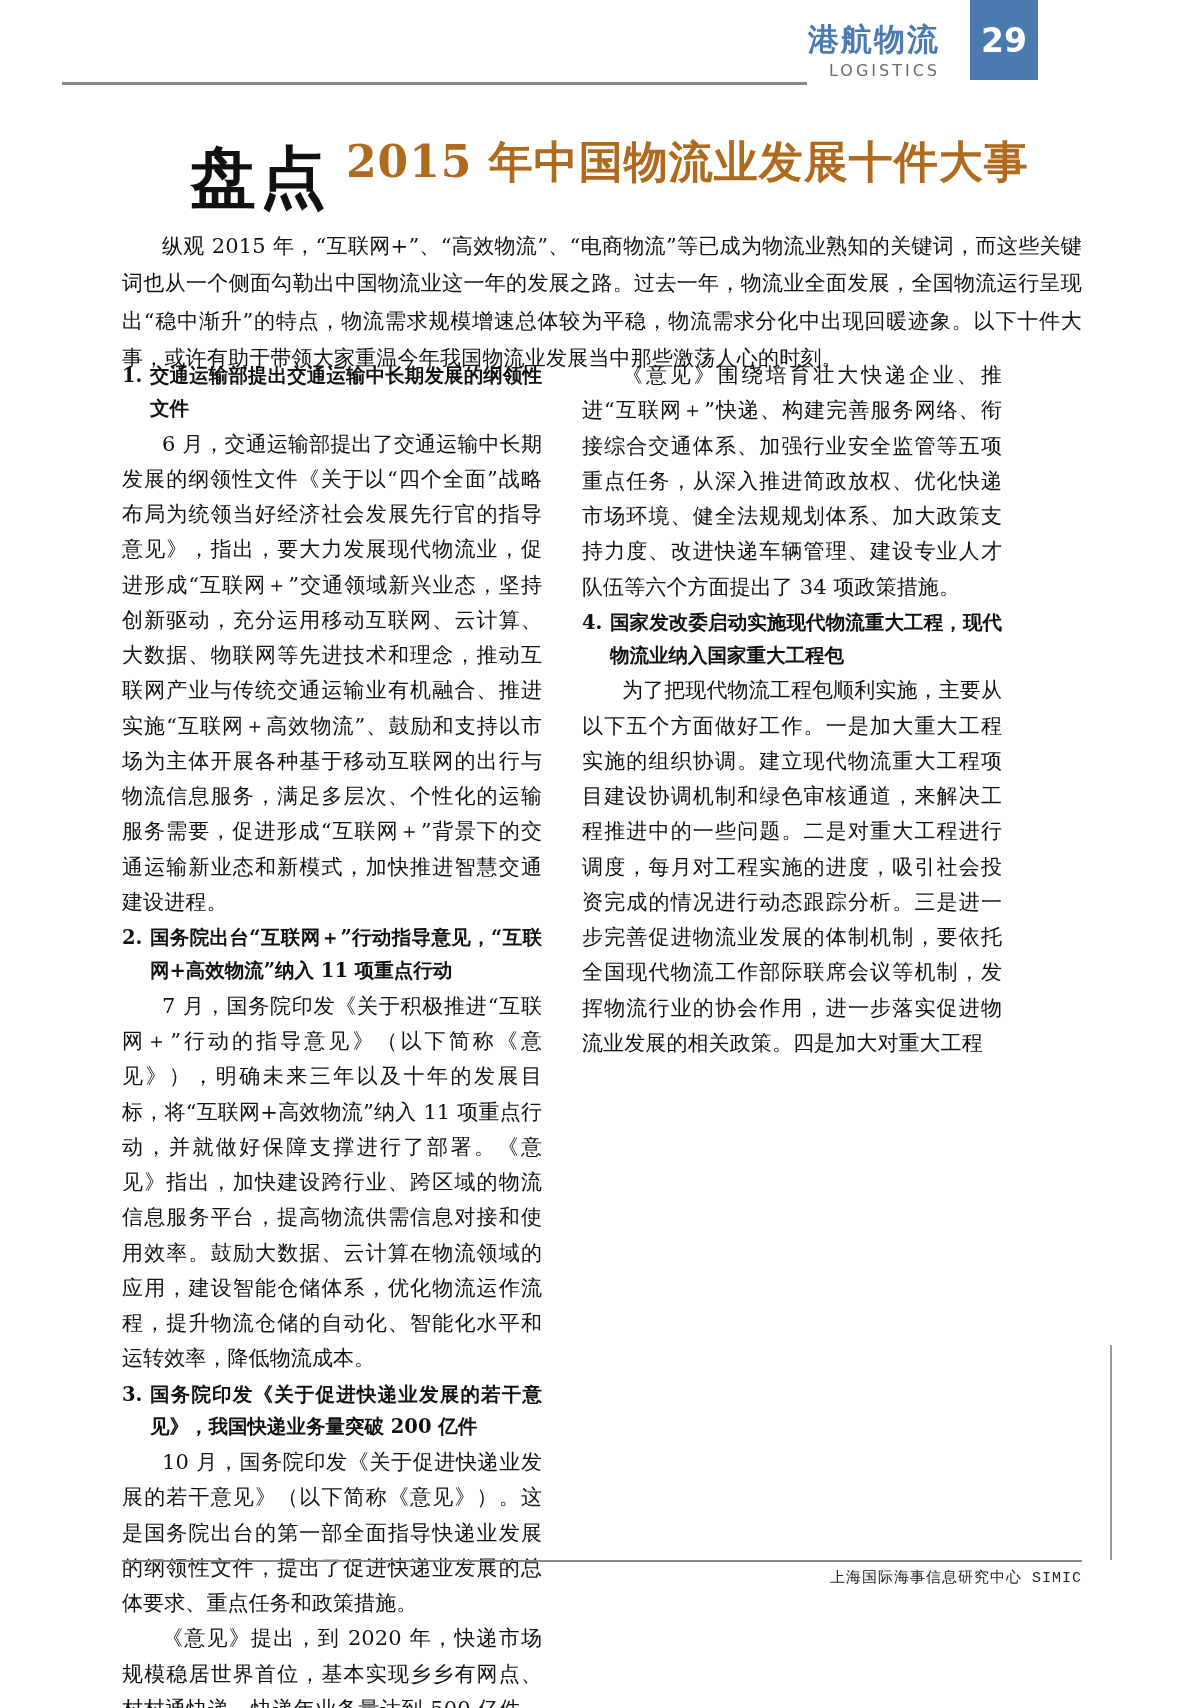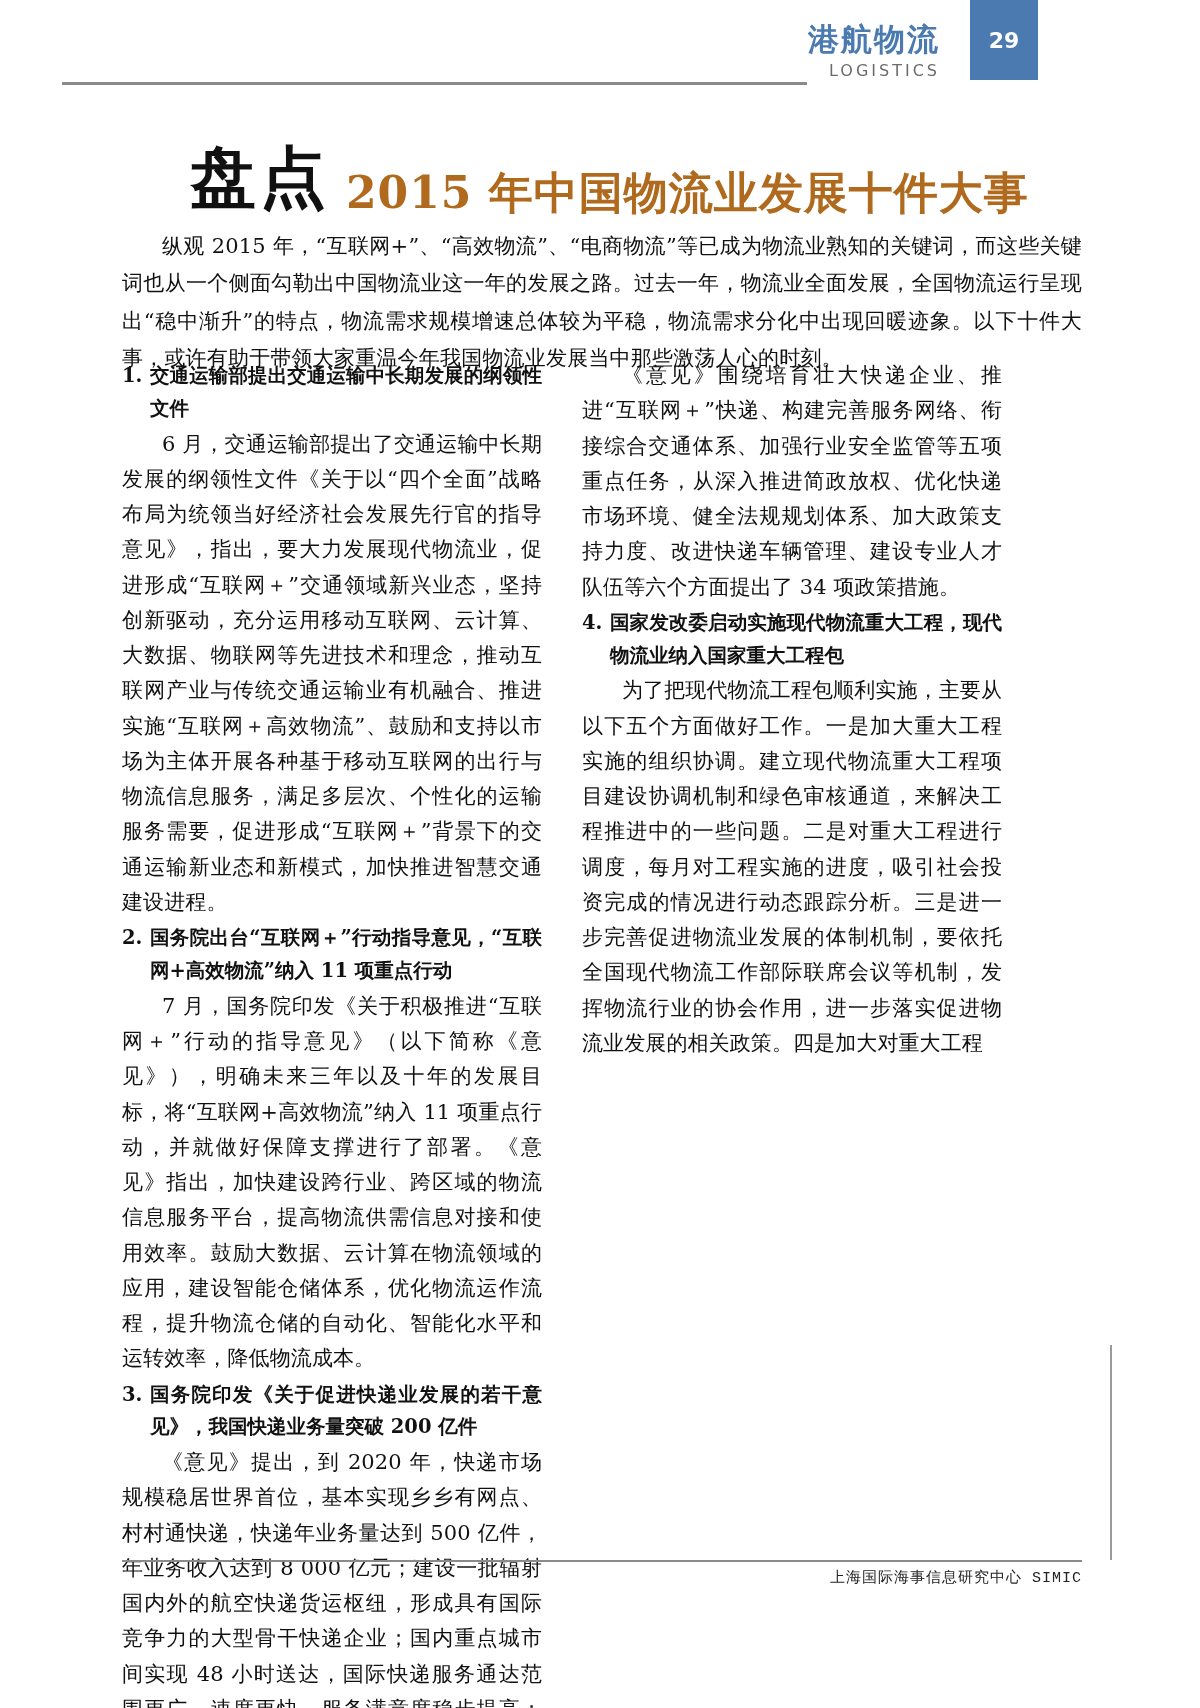--- a/index.html
+++ b/index.html
@@ -62,35 +62,35 @@
   }
   .page-number-box {
     position: absolute;
     right: 110px;
     top: 0;
     width: 68px;
     height: 80px;
     background: #4a7ab0;
     color: #ffffff;
     font-family: "DejaVu Sans", "Liberation Sans", sans-serif;
-    font-size: 22px;
+    font-size: 33px;
     font-weight: bold;
     display: flex;
     align-items: center;
     justify-content: center;
   }
 
   
   .title-wrap {
     position: absolute;
     top: 133px;
     left: 62px;
     width: 1020px;
     display: flex;
-    align-items: flex-end;
+    align-items: flex-start;
     justify-content: flex-start;
   }
   .title-big {
     font-family: "DejaVu Serif", "Liberation Serif", serif;
     font-size: 66px;
     font-weight: bold;
     color: #111111;
     letter-spacing: 4px;
     margin-left: 128px;
   }
@@ -219,20 +219,21 @@
       <div class="item-head">
         <span class="item-num">2.</span>
         <span class="item-title">国务院出台“互联网＋”行动指导意见，“互联网+高效物流”纳入 11 项重点行动</span>
       </div>
       <p class="body">7 月，国务院印发《关于积极推进“互联网＋”行动的指导意见》（以下简称《意见》），明确未来三年以及十年的发展目标，将“互联网+高效物流”纳入 11 项重点行动，并就做好保障支撑进行了部署。《意见》指出，加快建设跨行业、跨区域的物流信息服务平台，提高物流供需信息对接和使用效率。鼓励大数据、云计算在物流领域的应用，建设智能仓储体系，优化物流运作流程，提升物流仓储的自动化、智能化水平和运转效率，降低物流成本。</p>
 
       <div class="item-head">
         <span class="item-num">3.</span>
         <span class="item-title">国务院印发《关于促进快递业发展的若干意见》，我国快递业务量突破 200 亿件</span>
       </div>
+      <p class="body">10 月，国务院印发《关于促进快递业发展的若干意见》（以下简称《意见》）。这是国务院出台的第一部全面指导快递业发展的纲领性文件，提出了促进快递业发展的总体要求、重点任务和政策措施。</p>
       <p class="body">《意见》提出，到 2020 年，快递市场规模稳居世界首位，基本实现乡乡有网点、村村通快递，快递年业务量达到 500 亿件，年业务收入达到 8 000 亿元；建设一批辐射国内外的航空快递货运枢纽，形成具有国际竞争力的大型骨干快递企业；国内重点城市间实现 48 小时送达，国际快递服务通达范围更广、速度更快，服务满意度稳步提高；年均新增就业岗位约 20 万个，全年支撑网络零售交易额突破 10 万亿元，日均服务用户 2.7 亿人次以上，基本建成普惠城乡、技术先进、服务优质、安全高效、绿色节能的快递服务体系，形成覆盖全国、联通国际的服务网络。</p>
 
     </div>
 
     <div class="col col-right">
 
       <p class="body">《意见》围绕培育壮大快递企业、推进“互联网＋”快递、构建完善服务网络、衔接综合交通体系、加强行业安全监管等五项重点任务，从深入推进简政放权、优化快递市场环境、健全法规规划体系、加大政策支持力度、改进快递车辆管理、建设专业人才队伍等六个方面提出了 34 项政策措施。</p>
 
       <div class="item-head">
         <span class="item-num">4.</span>

